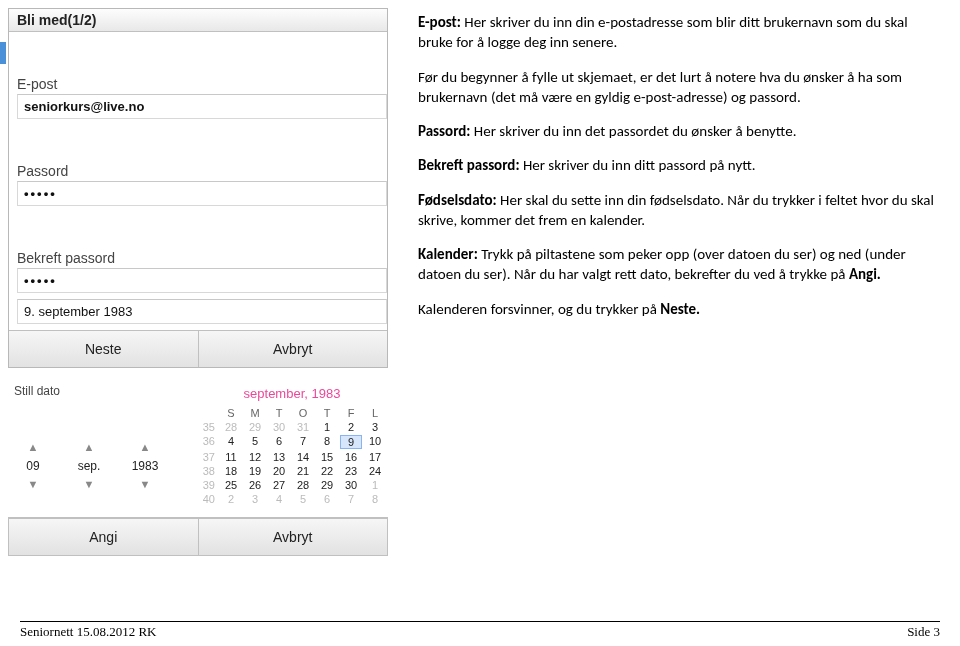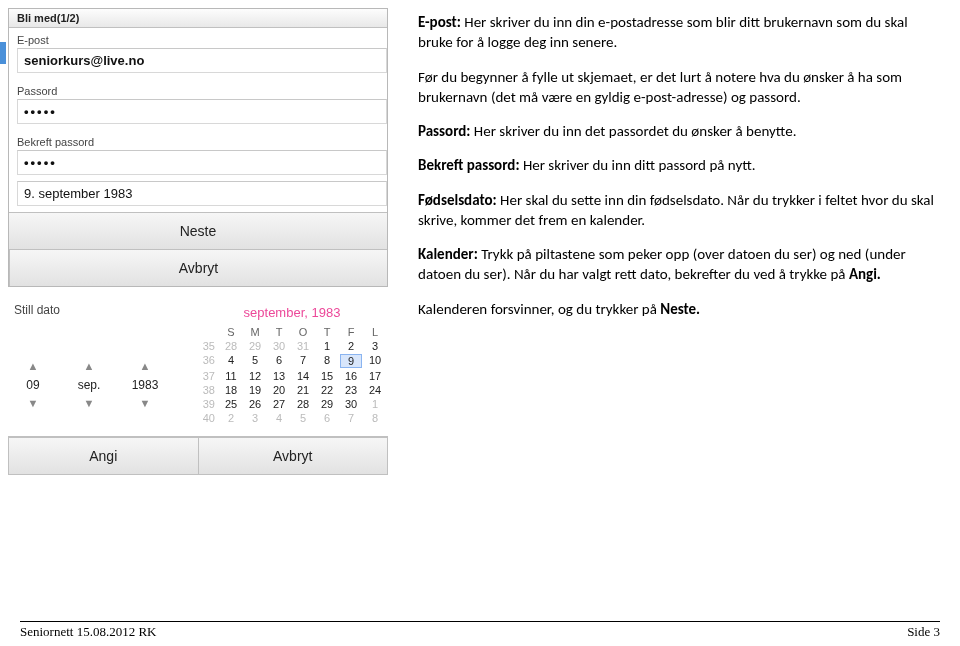--- a/index.html
+++ b/index.html
@@ -6,30 +6,30 @@
   body { font-family: Arial, sans-serif; width: 960px; height: 646px; background: #fff; position: relative; }
   .page { display: flex; padding: 8px 20px 0 8px; gap: 30px; }
   .left-col { width: 380px; }
   .right-col { flex: 1; padding-top: 4px; }
 
   
   .form-panel { border: 1px solid #b8b8b8; background: #fff; }
   .form-title-bar {
     background: linear-gradient(#fdfdfd,#e8e8e8);
     border-bottom: 1px solid #c0c0c0;
-    padding: 3px 8px; font-weight: bold; font-size: 11px; color: #222;
+    padding: 3px 8px; font-weight: bold; font-size: 14px; color: #222;
   }
   .form-body { padding: 0; }
-  .fld-lab { font-size: 11px; color: #444; padding: 6px 8px 0 8px; }
+  .fld-lab { font-size: 14px; color: #444; padding: 6px 8px 0 8px; margin-top: 38px; }
   .fld-val {
     margin: 2px 0 6px 8px; padding: 4px 6px; font-size: 13px; color: #111;
     border: 1px solid #d8d8d8; border-top: 1px solid #c8c8c8;
   }
   .dots-val { letter-spacing: 2px; font-weight: bold; }
-  .btn-row { display: flex; flex-direction: column; }
+  .btn-row { display: flex; }
   .btn {
     flex: 1; text-align: center; padding: 10px 0;
     background: linear-gradient(#f6f6f6,#e2e2e2);
     border-top: 1px solid #c0c0c0; font-size: 14px; color: #222;
     cursor: pointer;
   }
   .btn + .btn { border-left: 1px solid #c0c0c0; }
 
   
   .date-section { margin-top: 12px; display: flex; gap: 8px; }

